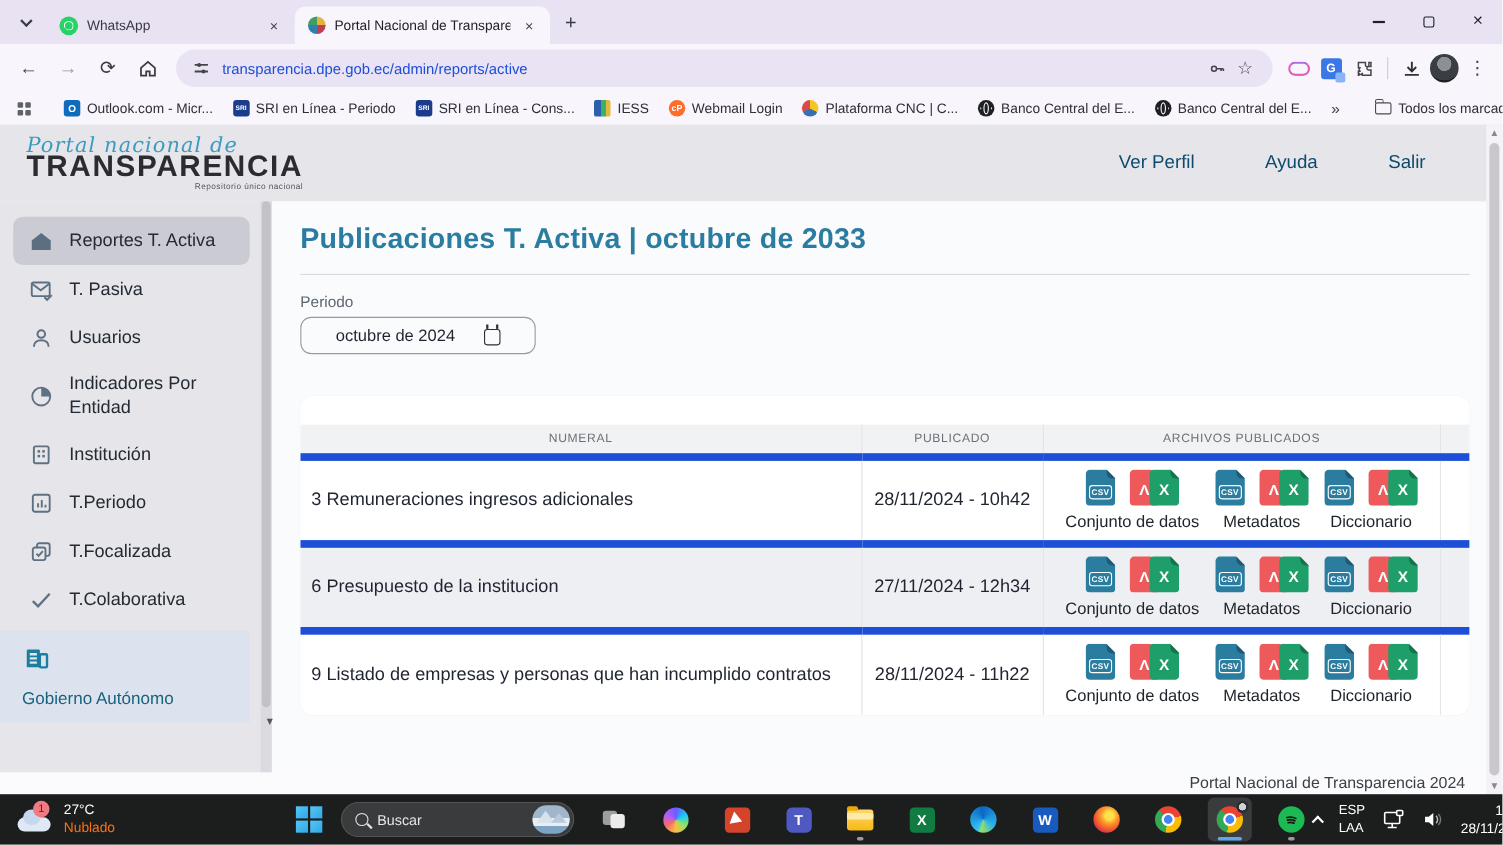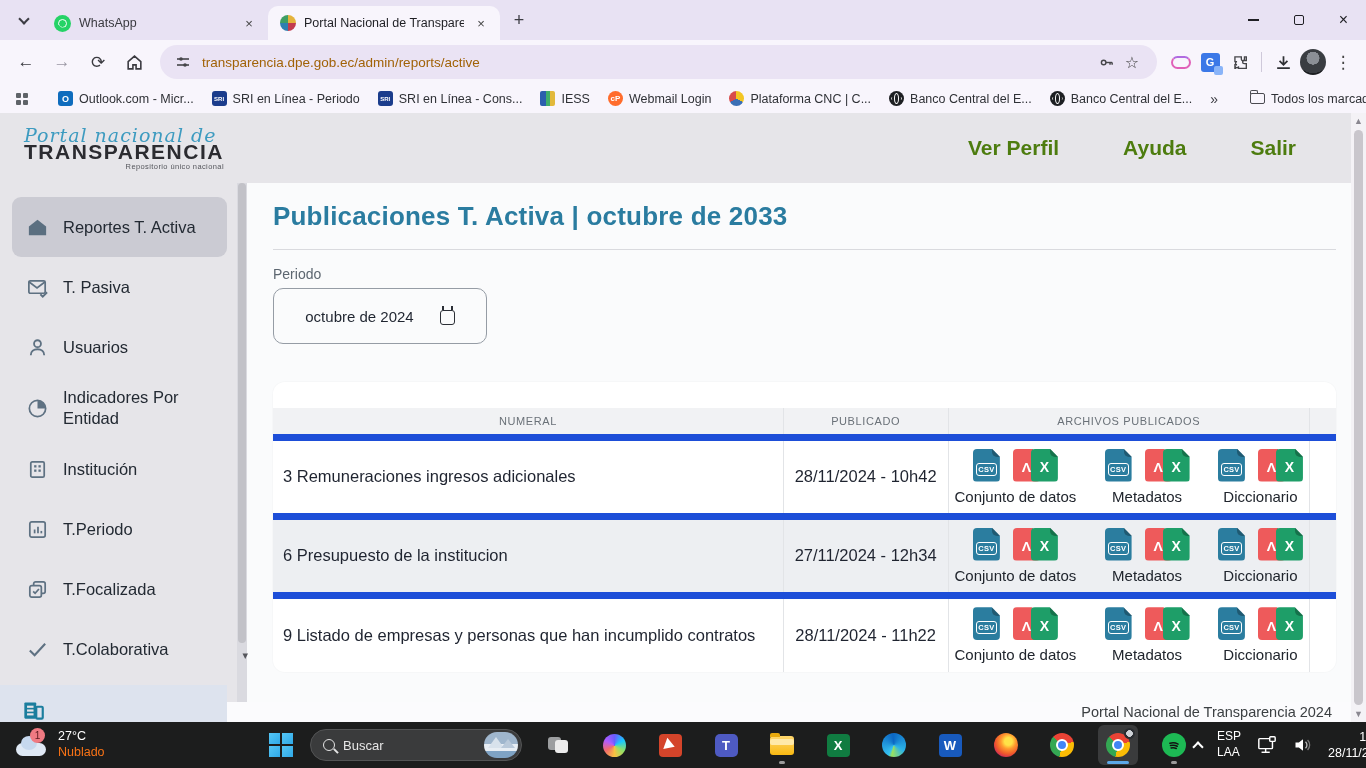--- a/index.html
+++ b/index.html
@@ -26,21 +26,21 @@
   .max-glyph{width:10px;height:10px;border:1.4px solid #1f1f24;border-radius:2px}
   .close-glyph{font-size:16px;line-height:1}
 
   
   .toolbar{height:44px;background:#F8F5FC;display:flex;align-items:center;padding:0 10px;gap:4px}
   .navbtn{width:32px;height:32px;border-radius:50%;display:flex;align-items:center;justify-content:center;font-size:17px;color:#3a3a40;cursor:pointer;flex:none}
   .navbtn.dim{color:#9a97a3}
   .home-svg{width:19px;height:19px}
   .omnibox{flex:1;height:34px;background:#EAE3F4;border-radius:17px;display:flex;align-items:center;padding:0 12px;margin:0 6px;min-width:0}
   .siteinfo{width:22px;height:22px;flex:none;display:flex;align-items:center;justify-content:center;cursor:pointer}
-  .url{font-size:13.5px;color:#a16207;flex:1;margin-left:8px;white-space:nowrap;overflow:hidden}
+  .url{font-size:13.5px;color:#1d4ed8;flex:1;margin-left:8px;white-space:nowrap;overflow:hidden}
   .ombtn{width:26px;height:26px;display:flex;align-items:center;justify-content:center;color:#444;cursor:pointer;flex:none}
   .star-glyph{font-size:16px}
   .ext-cloud{width:22px;height:14px;position:relative;flex:none}
   .ext-cloud::before{content:"";position:absolute;left:2px;bottom:0;width:16px;height:9px;border:2px solid #e060b8;border-radius:8px;border-top-color:#b06be0}
   .tr-ico{width:19px;height:19px;border-radius:3px;background:#3b78e7;color:#fff;font-size:11px;font-weight:bold;display:flex;align-items:center;justify-content:center;position:relative}
   .tr-ico::after{content:"";position:absolute;right:-3px;bottom:-3px;width:9px;height:9px;background:#8ab4f8;border-radius:2px}
   .tb-divider{width:1px;height:20px;background:#cfc9da;margin:0 4px}
   .avatar{width:26px;height:26px;border-radius:50%;background:radial-gradient(circle at 50% 35%,#8b8f96 0 30%,#3a3d42 31% 70%,#1c1e21 71%);flex:none;cursor:pointer}
 
   
@@ -60,62 +60,62 @@
   .globe-ico::after{content:"";position:absolute;inset:2px 5px;border:1px solid #fff;border-radius:50%}
   .overflow-chev{font-size:14px;color:#3c3c43;padding:0 8px;cursor:pointer}
   .folder-ico{width:15px;height:11px;border:1.6px solid #4a4a50;border-radius:2px;position:relative}
   .folder-ico::before{content:"";position:absolute;top:-4px;left:-1px;width:6px;height:3px;border:1.6px solid #4a4a50;border-bottom:none;border-radius:2px 2px 0 0}
 
   
   .page{position:relative;height:609px;background:#FAFBFC;overflow:hidden}
   .site-header{height:70px;background:#E6E5E9;display:flex;align-items:center;justify-content:space-between;padding:0 70px 0 24px}
   .logo{line-height:1}
   .logo-script{font-family:"DejaVu Serif",serif;font-style:italic;font-size:19px;color:#3D9BC0;letter-spacing:1px}
-  .logo-main{font-size:21px;font-weight:bold;color:#2b2b30;letter-spacing:1.5px;margin-top:-4px}
+  .logo-main{font-size:27px;font-weight:bold;color:#2b2b30;letter-spacing:1.5px;margin-top:-4px}
   .logo-sub{font-size:7.5px;color:#55565c;text-align:right;margin-top:1px;letter-spacing:.4px}
   .site-nav{display:flex;gap:64px}
-  .site-nav a{font-size:21px;color:#4d7c0f;text-decoration:none;font-weight:700;cursor:pointer}
+  .site-nav a{font-size:17px;color:#0c4a6e;text-decoration:none;font-weight:400;cursor:pointer}
 
   .page-body{display:flex;height:519px}
   .sidebar{width:247px;background:#E6E5E9;position:relative;padding-top:14px;flex:none}
-  .side-item{display:flex;align-items:center;gap:14px;padding:0 14px;height:60px;margin:0 20px 0 12px;border-radius:9px;cursor:pointer}
+  .side-item{display:flex;align-items:center;gap:14px;padding:0 14px;height:44px;margin:0 20px 0 12px;border-radius:9px;cursor:pointer}
   .side-item.active{background:#CBCBD3}
   .side-item.two-line{height:62px}
   .side-item svg{flex:none}
   .side-label{font-size:16.5px;color:#232a33;line-height:1.25}
   .side-block{margin-top:6px;background:#DDE3EE;padding:12px 0 12px 20px;margin-right:20px;cursor:pointer}
   .side-block .side-label{color:#17637E;font-size:15.5px;display:block;margin-top:10px}
   .side-scroll{position:absolute;top:0;right:0;width:10px;height:100%;background:#DADae0}
   .side-thumb{position:absolute;top:0;right:1px;width:8px;height:460px;background:#C2C2C8;border-radius:4px}
   .side-scroll-down{position:absolute;bottom:40px;right:-1px;font-size:11px;color:#55565c}
 
   .content{flex:1;padding:18px 30px 0 26px;position:relative;min-width:0}
   .page-title{font-size:26px;font-weight:bold;color:#2A7CA0;letter-spacing:.2px}
   .title-rule{border:none;border-top:1px solid #D9DADE;margin:17px 0 0 0}
   .period-label{font-size:14px;color:#5c6670;margin-top:16px}
-  .period-input{margin-top:6px;width:214px;height:56px;border:1px solid #959CA5;border-radius:10px;display:flex;align-items:center;justify-content:center;gap:26px;cursor:pointer;background:#fff0}
+  .period-input{margin-top:6px;width:214px;height:34px;border:1px solid #959CA5;border-radius:10px;display:flex;align-items:center;justify-content:center;gap:26px;cursor:pointer;background:#fff0}
   .period-value{font-size:15px;color:#1f2530}
   .cal-ico{width:15px;height:15px;border:1.7px solid #2b2f36;border-radius:3px;position:relative;margin-top:2px}
   .cal-ico::before{content:"";position:absolute;top:-5px;left:1px;width:2px;height:4px;background:#2b2f36}
   .cal-ico::after{content:"";position:absolute;top:-5px;right:1px;width:2px;height:4px;background:#2b2f36}
 
   .table-card{margin-top:38px;background:#fff;border-radius:12px;padding-top:26px;overflow:hidden;box-shadow:0 0 0 1px rgba(0,0,0,0.015)}
   table.pub{width:100%;border-collapse:collapse;table-layout:fixed}
   table.pub col.c-num{width:48%}
   table.pub col.c-pub{width:15.5%}
   table.pub col.c-arc{width:34%}
   table.pub col.c-sp{width:2.5%}
   table.pub thead th{background:#F1F2F4;font-size:11px;font-weight:normal;color:#6A7178;letter-spacing:.6px;height:29px;border-left:1px solid #E2E4E7;text-align:center}
   table.pub thead th:first-child{border-left:none}
   table.pub td{border-top:7px solid #1d4ed8;border-left:1px solid #E2E4E7;height:77px;vertical-align:middle}
   table.pub td:first-child{border-left:none}
   table.pub tr.alt td{background:#EDEFF2}
   .cell-num{font-size:16.5px;color:#1F2430;padding-left:10px}
   .cell-pub{font-size:16.5px;color:#1F2430;text-align:center}
-  .cell-arc{padding:8px 0}
+  .cell-arc{padding:8px 14px}
   .arc-wrap{display:flex;justify-content:space-between;padding:0 6px}
   .fgroup{display:flex;flex-direction:column;align-items:center;gap:6px;cursor:pointer}
   .ficons{display:flex;align-items:flex-end}
   .ficon{position:relative;width:27px;height:33px;border-radius:4px;display:flex;align-items:center;justify-content:center;color:#fff;font-weight:bold;clip-path:polygon(0 0,70% 0,100% 25%,100% 100%,0 100%)}
   .ficon::after{content:"";position:absolute;top:0;right:0;width:30%;height:25%;background:rgba(0,0,0,.28);border-bottom-left-radius:5px}
   .ficon.csv{background:#2B7D9F}
   .ficon.csv .tag{border:1.2px solid #fff;border-radius:3px;font-size:7.5px;padding:1px 1.5px;margin-top:8px;letter-spacing:.2px}
   .ficon.pdf{background:#EE5A5B;font-size:14px}
   .ficon.pdf .g{transform:scaleY(.95);margin-top:4px}
   .ficon.xls{background:#1E9E68;font-size:14px}

